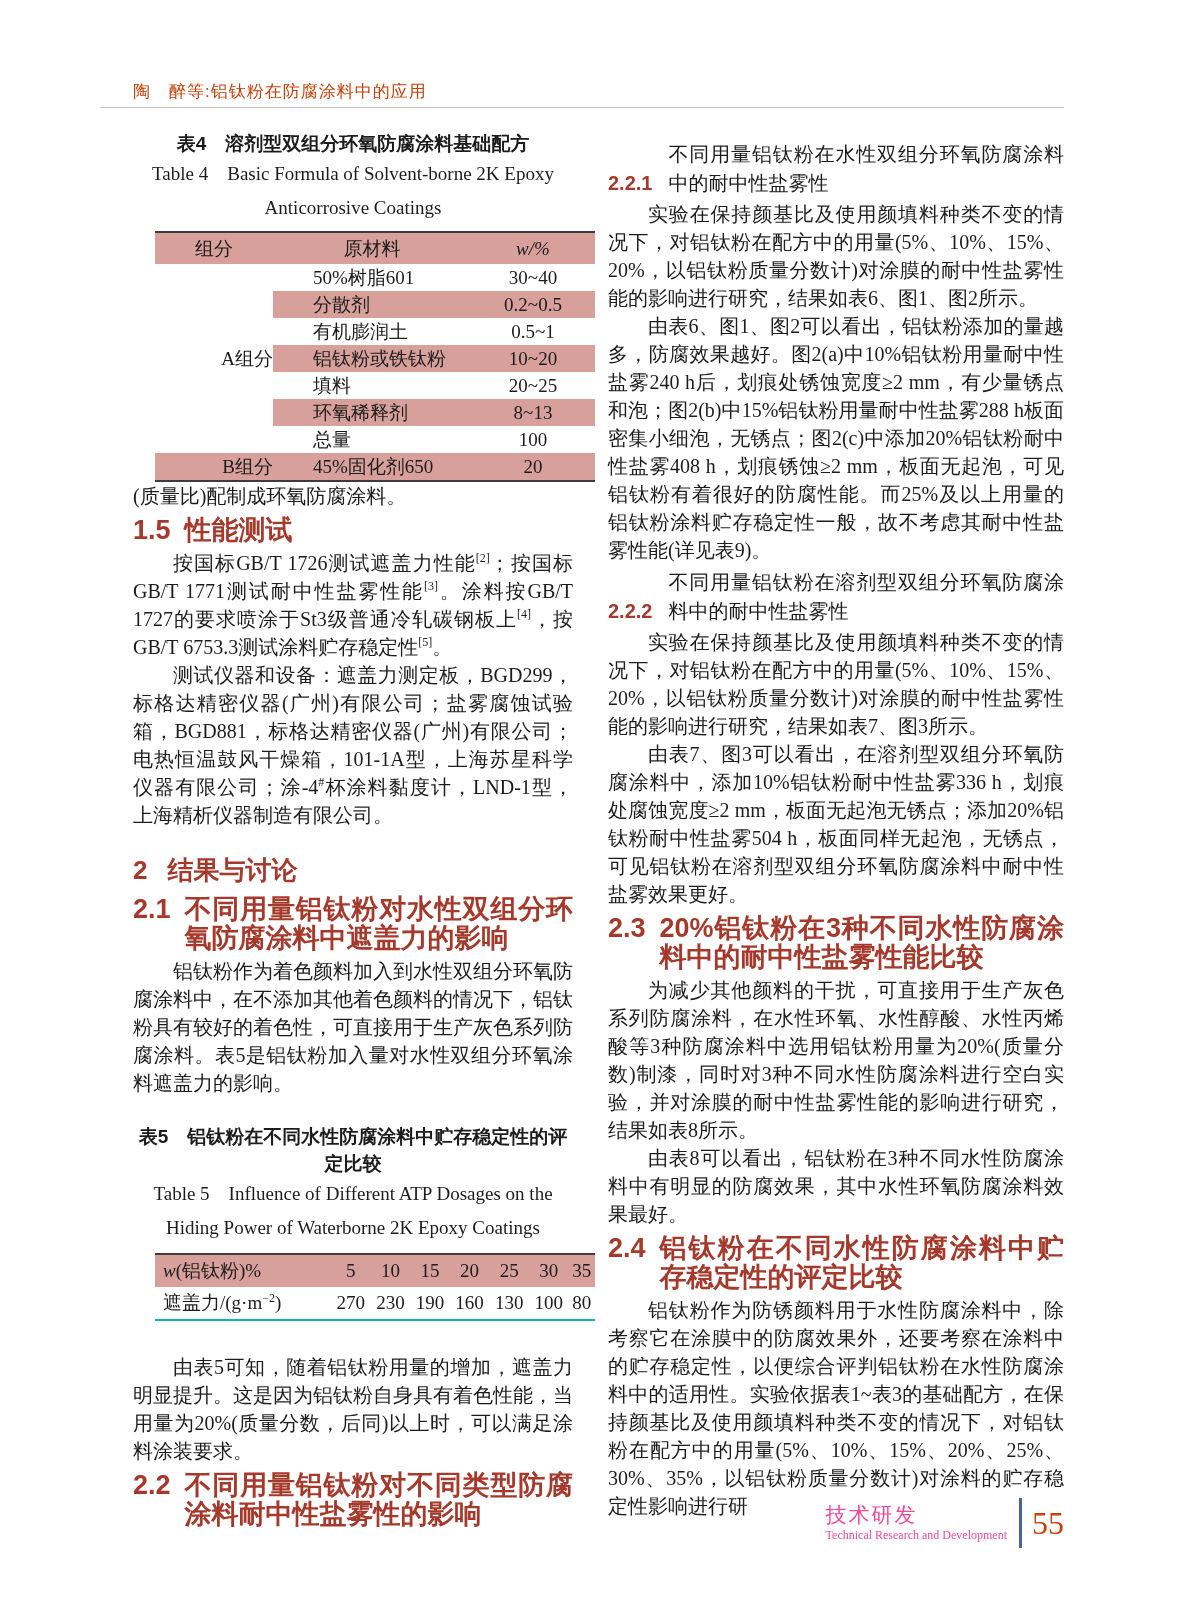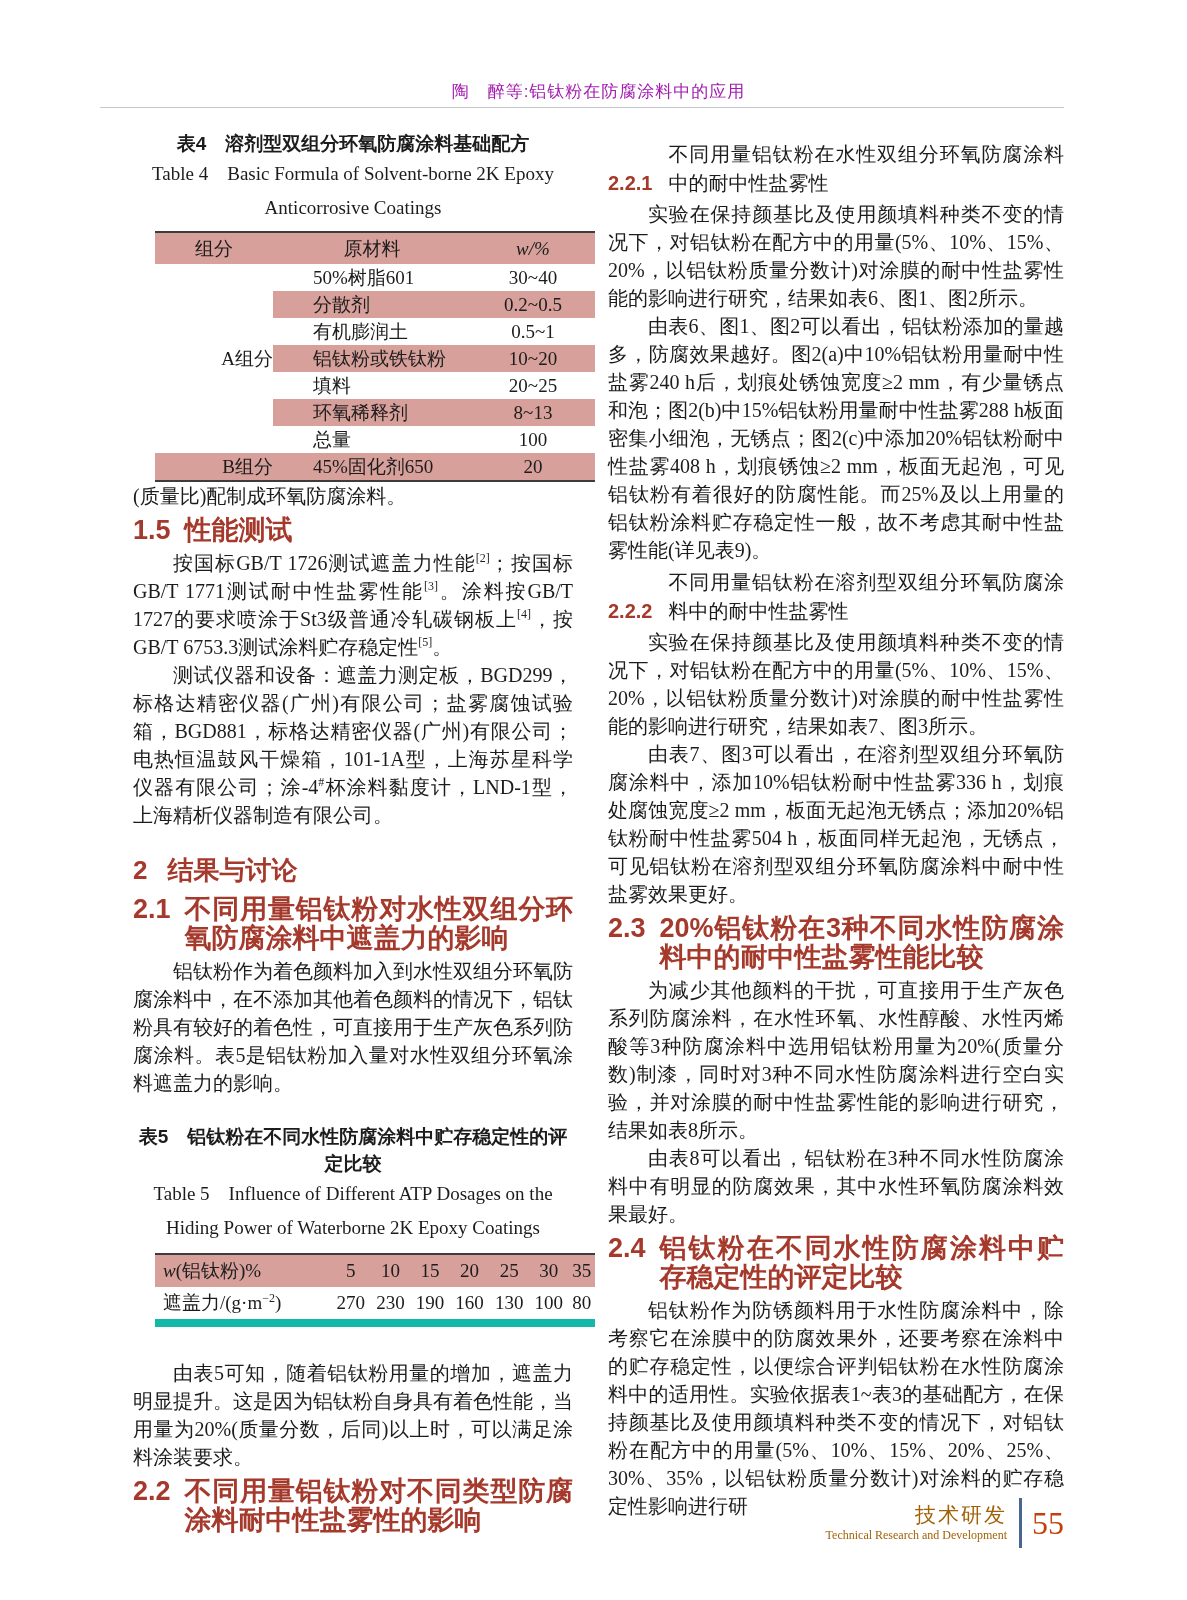--- a/index.html
+++ b/index.html
@@ -3,23 +3,23 @@
 <meta charset="utf-8">
 <style>
   html,body{margin:0;padding:0;background:#e8e8e8;}
   .page{
     position:relative;width:1187px;height:1600px;background:#ffffff;
     font-family:"Liberation Serif","DejaVu Serif",serif;color:#1c1c1c;
     overflow:hidden;margin:0 auto;
   }
   
   .running-header{
-    position:absolute;top:80px;left:133px;width:931px;text-align:center;
+    position:absolute;top:80px;left:133px;width:931px;text-align:left;
     font-family:"Liberation Sans","DejaVu Sans",sans-serif;
-    font-size:17px;color:#a21caf;letter-spacing:1px;
+    font-size:17px;color:#c2410c;letter-spacing:1px;
   }
   .header-rule{position:absolute;top:107px;left:100px;width:964px;height:1px;background:#c3c7ca;}
 
   
   .col{position:absolute;top:130px;}
   .col-left{left:133px;width:440px;}
   .col-right{left:608px;width:456px;}
 
   p.body{font-size:20px;line-height:28px;text-align:justify;margin:0;}
   .indent{text-indent:2em;}
@@ -53,31 +53,31 @@
   .t4{margin-top:6px;border-top:2px solid #3c3c3c;border-bottom:2px solid #3c3c3c;font-size:19px;}
   .t4 th,.t4 td{font-weight:normal;padding:0;}
   .t4 .th-row th{background:#d7a09b;height:31px;}
   .t4 td{height:27px;}
   .t4 .mat{text-align:left;padding-left:40px;}
   .t4 .val{text-align:center;}
   .t4 .group{text-align:right;}
   .pink{background:#d7a09b;}
   .italic{font-style:italic;}
 
-  .t5{margin-top:8px;border-top:2px solid #3c3c3c;border-bottom:8px solid #14b8a6;font-size:19px;}
+  .t5{margin-top:8px;border-top:2px solid #3c3c3c;border-bottom:2px solid #14b8a6;font-size:19px;}
   .t5 td{height:32px;text-align:center;padding:0;}
   .t5 .lbl{text-align:left;padding-left:8px;width:168px;}
   .t5 .hrow td{background:#d7a09b;}
 
   .after-table{margin-top:26px;}
   .mix-p{margin-top:40px;}
 
   
   .footer{position:absolute;top:1498px;right:123px;display:flex;align-items:center;}
-  .footer-text{text-align:right;color:#a16207;}
+  .footer-text{text-align:left;color:#ec4899;}
   .f-cn{font-family:"Liberation Sans","DejaVu Sans",sans-serif;font-size:21px;letter-spacing:2px;line-height:22px;}
   .f-en{font-size:12px;margin-top:3px;line-height:13px;}
   .f-bar{width:3px;height:50px;background:#4a6591;margin:0 10px 0 12px;}
   .f-num{font-size:32px;color:#c2410c;line-height:34px;}
 </style>
 </head>
 <body>
 
 <div class="page">
 

